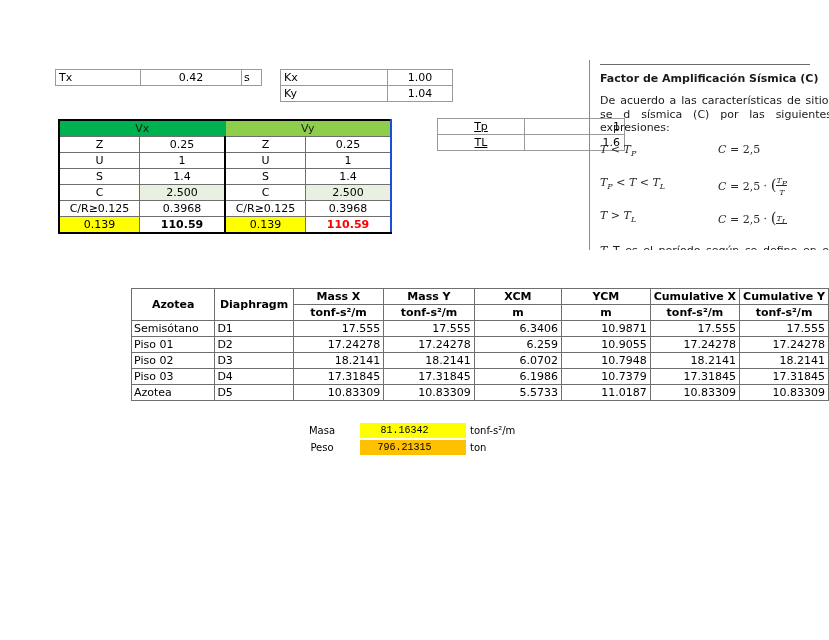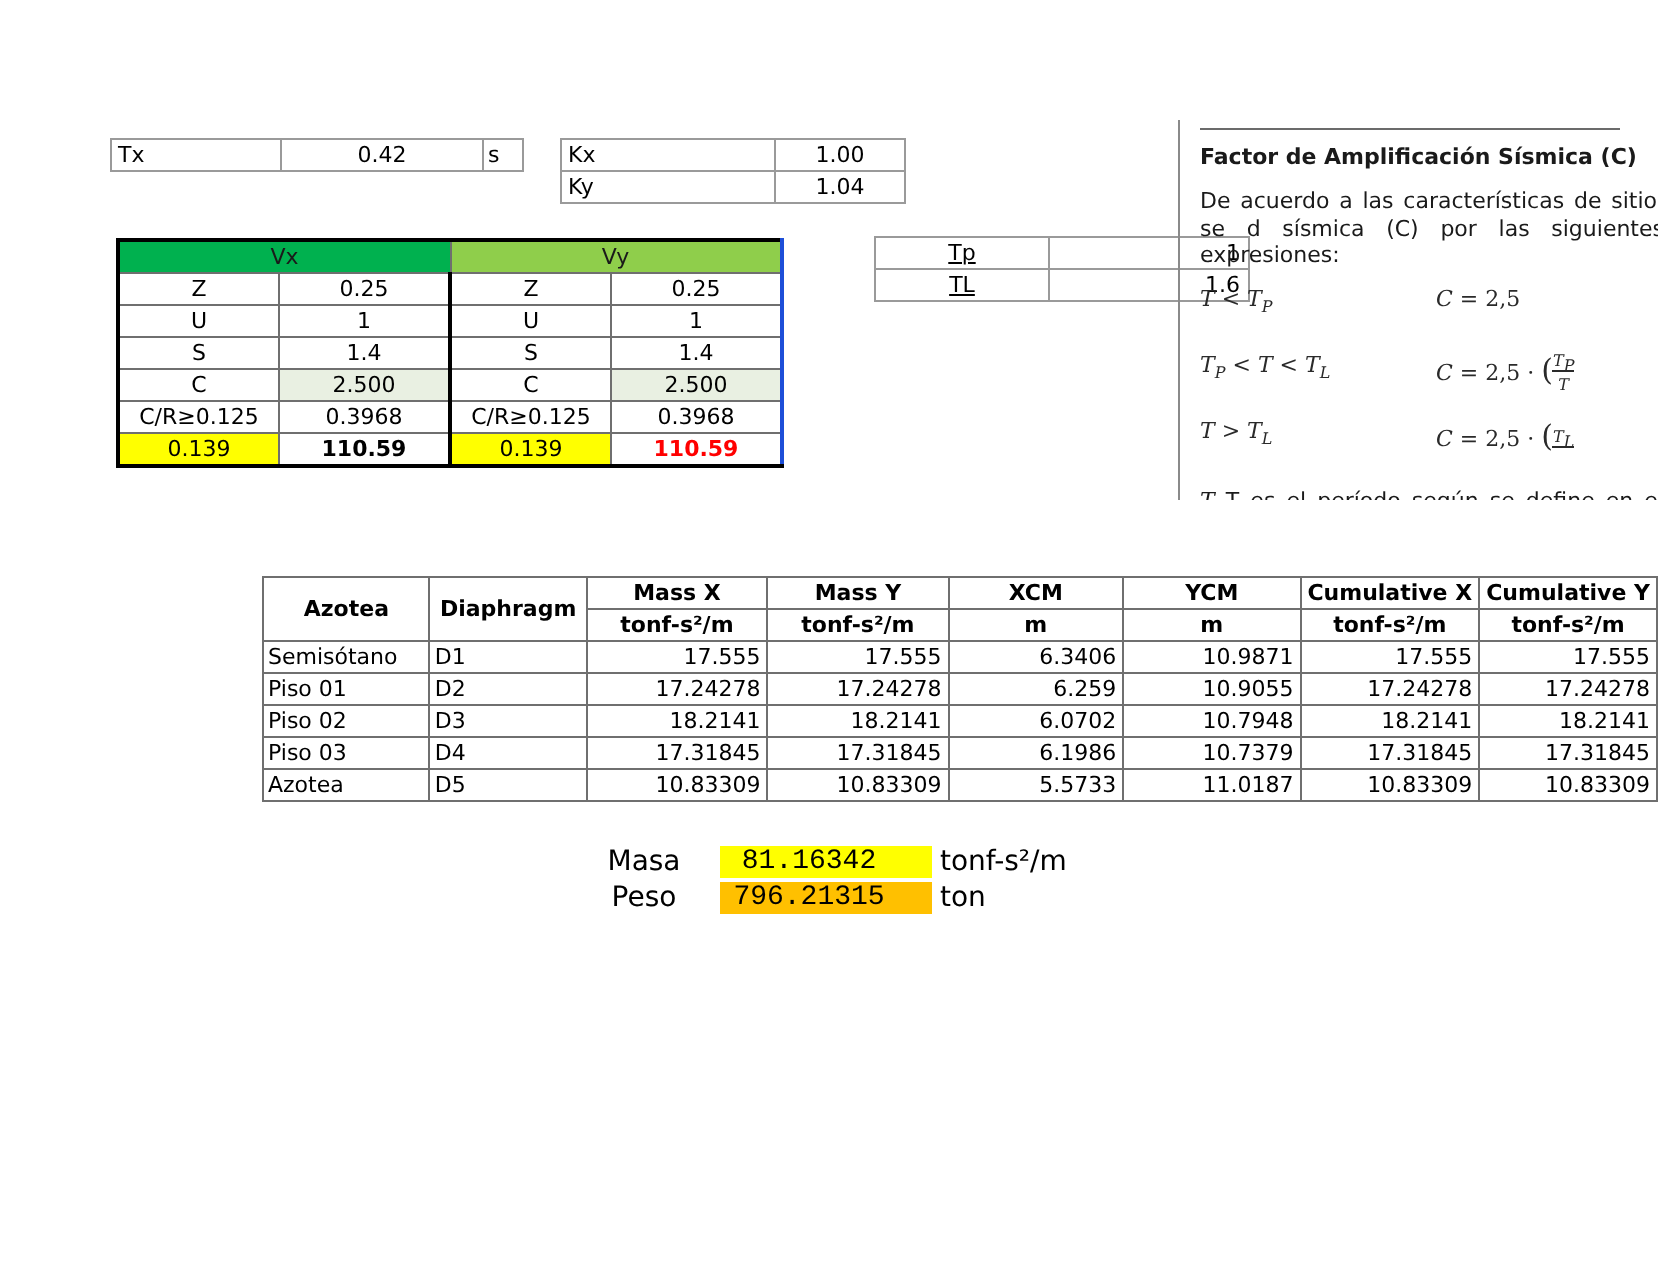--- a/index.html
+++ b/index.html
@@ -91,21 +91,21 @@
   #mass-table td.unit{font-weight:bold;text-align:center;}
   #mass-table td.c-story{width:79px;}
   #mass-table td.c-diaph{width:72px;}
   #mass-table td.c-num{width:89px;}
   #mass-table td.c-cum{width:71px;}
   #mass-table td.val{text-align:right;padding-right:3px;}
   #mass-table td.name{text-align:left;padding-left:2px;}
 
   
   #summary{left:131px;top:421px;}
-  #summary td{border:none;height:15px;font-size:14px;padding:0;background:transparent;}
+  #summary td{border:none;height:15px;font-size:10px;padding:0;background:transparent;}
   #summary td.pad{width:151px;}
   #summary td.lbl{width:72px;text-align:center;}
   #summary td.num{width:89px;text-align:center;padding-right:17px;font-family:Liberation Mono, monospace;}
   #summary td.num.yel{background:#ffff00;}
   #summary td.num.org{background:#ffc000;}
   #summary td.uni{text-align:left;padding-left:2px;}
 </style>
 </head>
 <body>
 

